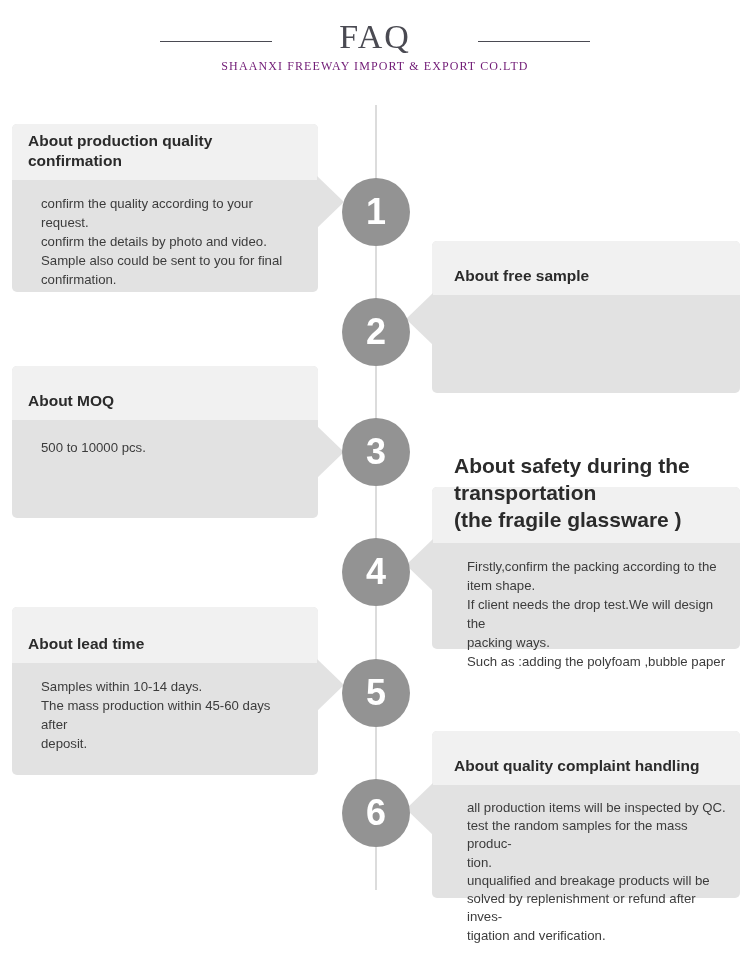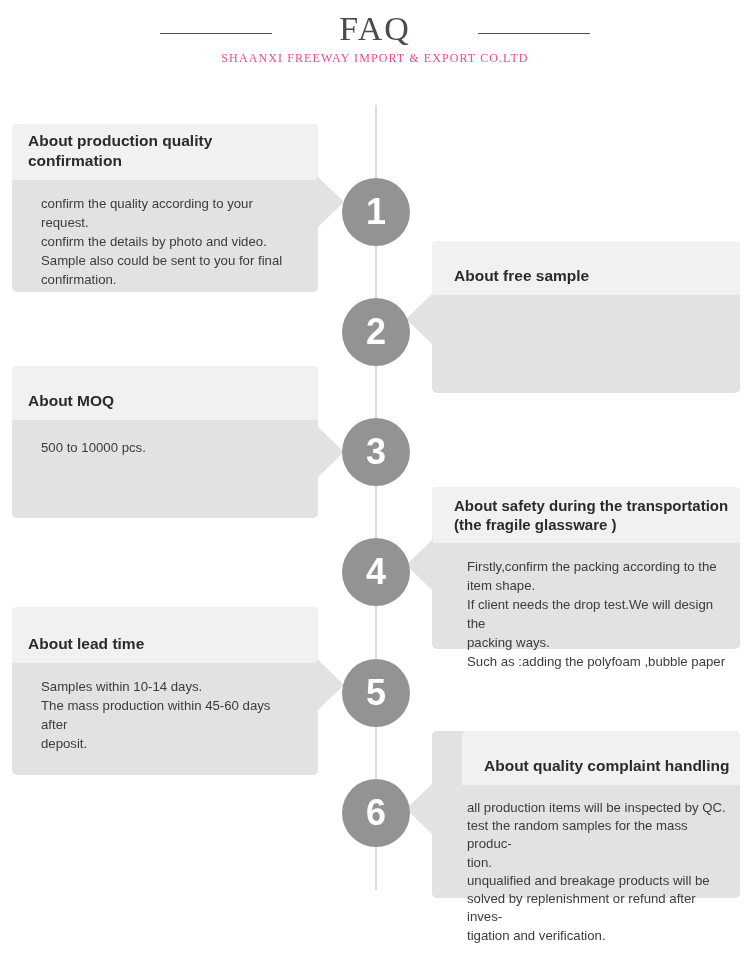--- a/index.html
+++ b/index.html
@@ -13,21 +13,21 @@
     position: relative;
     overflow: hidden;
     font-family: "Liberation Sans", sans-serif;
     -webkit-font-smoothing: antialiased;
   }
 
   
   #header {
     position: absolute;
     left: 0;
-    top: 4px;
+    top: 12px;
     width: 750px;
     height: 95px;
   }
   #faq-title {
     position: absolute;
     left: 0;
     top: 6px;
     width: 750px;
     text-align: center;
     font-family: "Liberation Serif", serif;
@@ -46,21 +46,21 @@
   #rule-right { left: 478px; width: 112px; }
   #company-name {
     position: absolute;
     left: 0;
     top: 47px;
     width: 750px;
     text-align: center;
     font-family: "Liberation Serif", serif;
     font-size: 12px;
     font-weight: 400;
-    color: #ec4899;
+    color: #701a75;
     letter-spacing: 1.1px;
     white-space: nowrap;
   }
 
   
   #timeline-line {
     position: absolute;
     left: 375px;
     top: 105px;
     width: 2px;
@@ -180,21 +180,21 @@
   <div class="card-head" style="height:54px;">
     <div class="card-title">About MOQ</div>
   </div>
   <div class="card-body" style="padding-top:18px;">500 to 10000 pcs.</div>
   <div class="arrow arrow-right" style="top:60px;"></div>
 </div>
 <div class="step-circle" style="top:418px;">3</div>
 
 <div class="card card-right" style="left:432px; top:487px; width:308px; height:162px;">
   <div class="card-head" style="height:56px;">
-    <div class="card-title" style="font-size:15px;">About safety during the transportation
+    <div class="card-title" style="font-size:21px;">About safety during the transportation
 (the fragile glassware )</div>
   </div>
   <div class="card-body">Firstly,confirm the packing according to the
 item shape.
 If client needs the drop test.We will design the
 packing ways.
 Such as :adding the polyfoam ,bubble paper</div>
   <div class="arrow arrow-left" style="top:52px;"></div>
 </div>
 <div class="step-circle" style="top:538px;">4</div>
@@ -204,21 +204,21 @@
     <div class="card-title">About lead time</div>
   </div>
   <div class="card-body">Samples within 10-14 days.
 The mass production within 45-60 days after
 deposit.</div>
   <div class="arrow arrow-right" style="top:52px;"></div>
 </div>
 <div class="step-circle" style="top:659px;">5</div>
 
 <div class="card card-right" style="left:432px; top:731px; width:308px; height:167px;">
-  <div class="card-head" style="height:54px;margin-left:30px;">
+  <div class="card-head" style="height:54px;">
     <div class="card-title">About quality complaint handling</div>
   </div>
   <div class="card-body" style="line-height:1.38;">all production items will be inspected by QC.
 test the random samples for the mass produc-
 tion.
 unqualified and breakage products will be
 solved by replenishment or refund after inves-
 tigation and verification.</div>
   <div class="arrow arrow-left" style="top:52px;"></div>
 </div>

